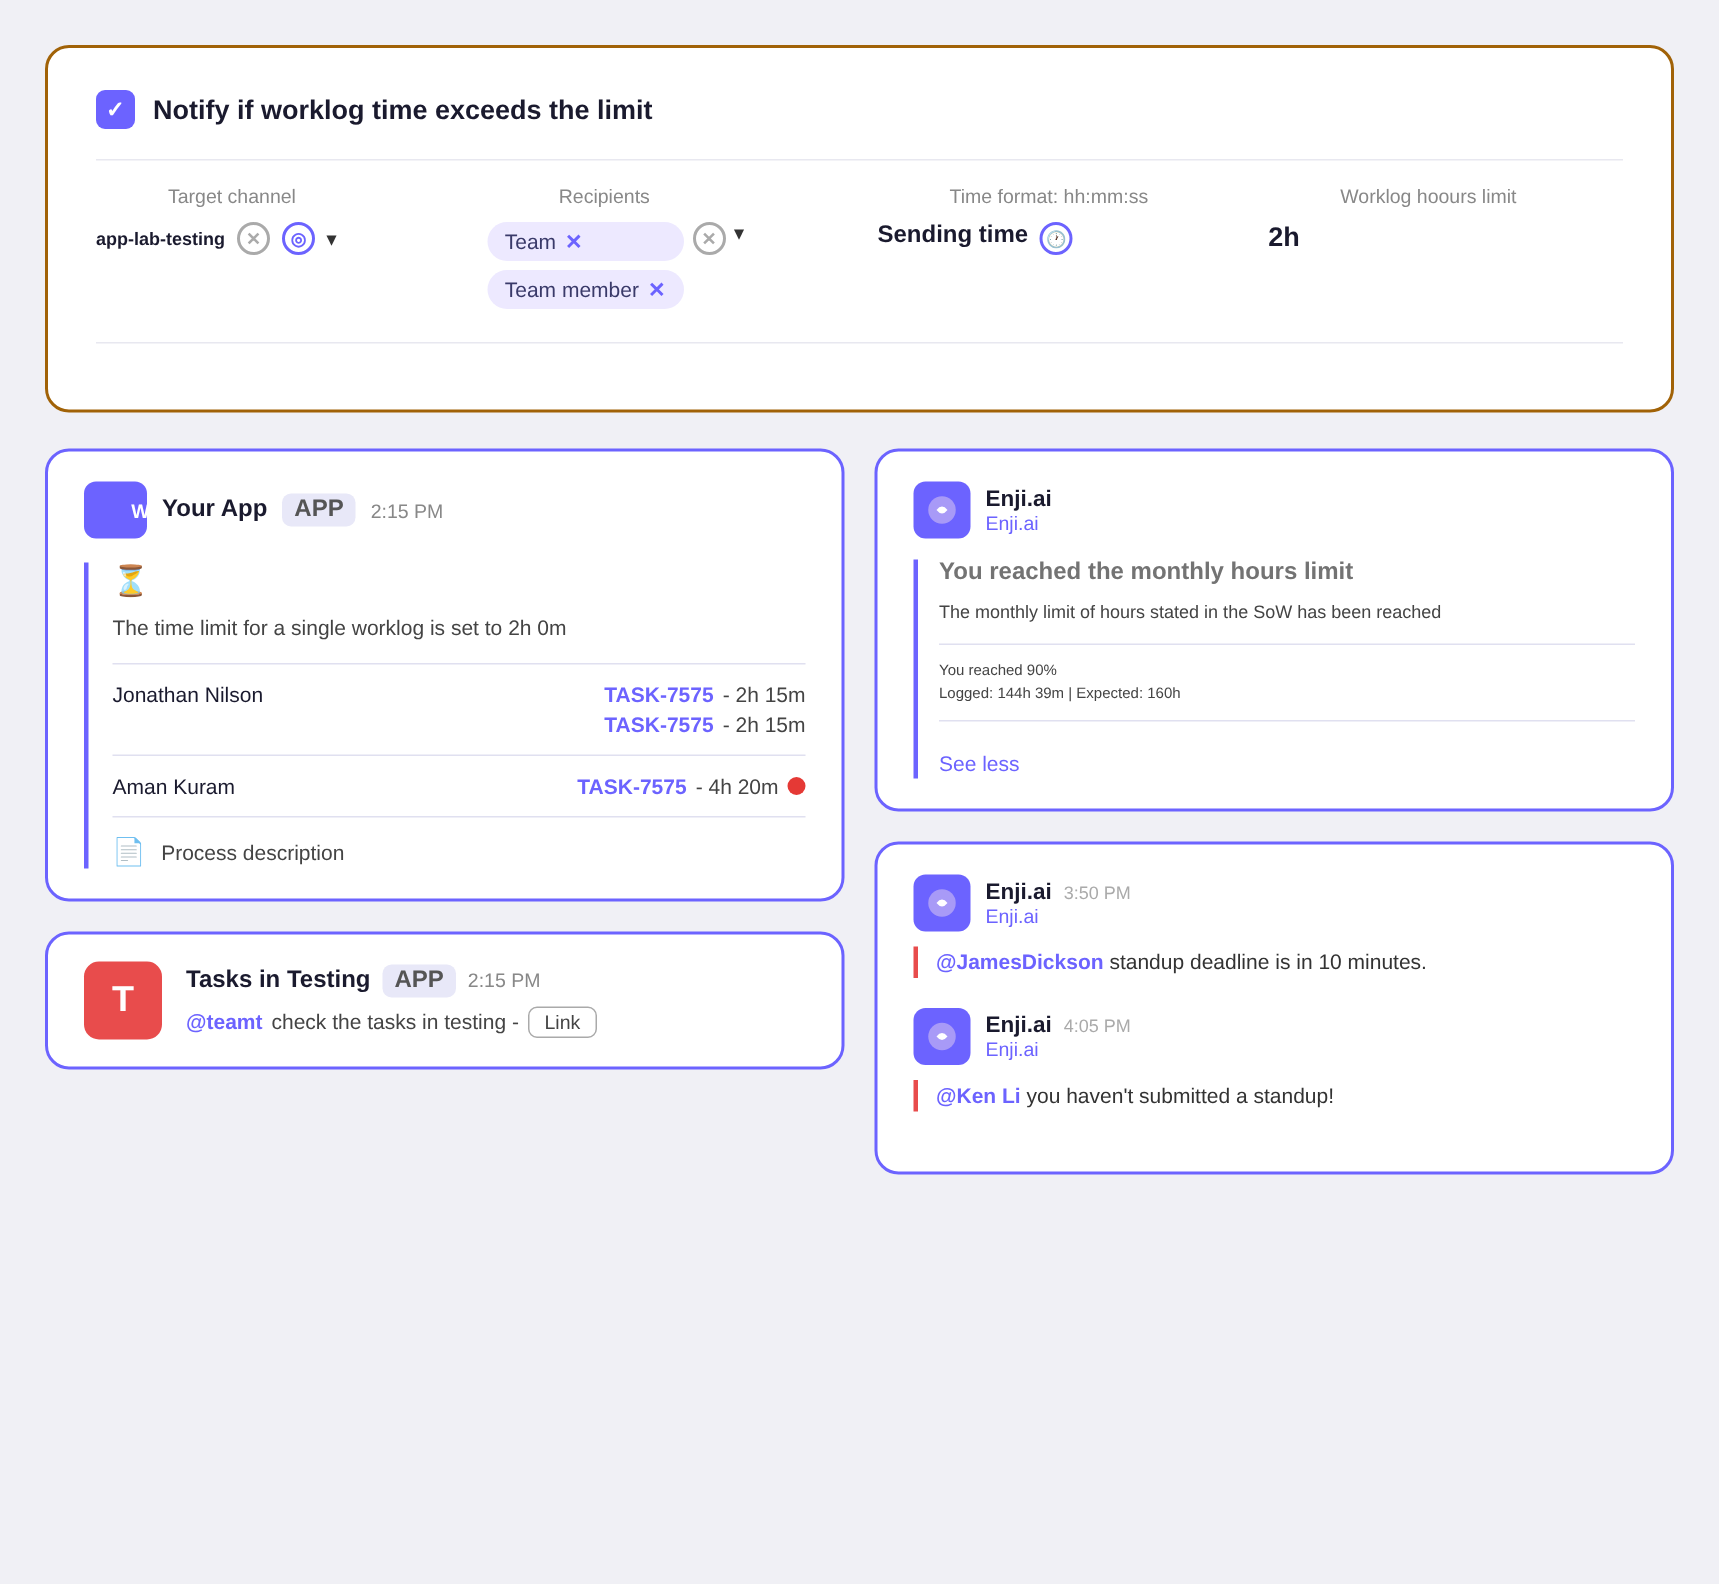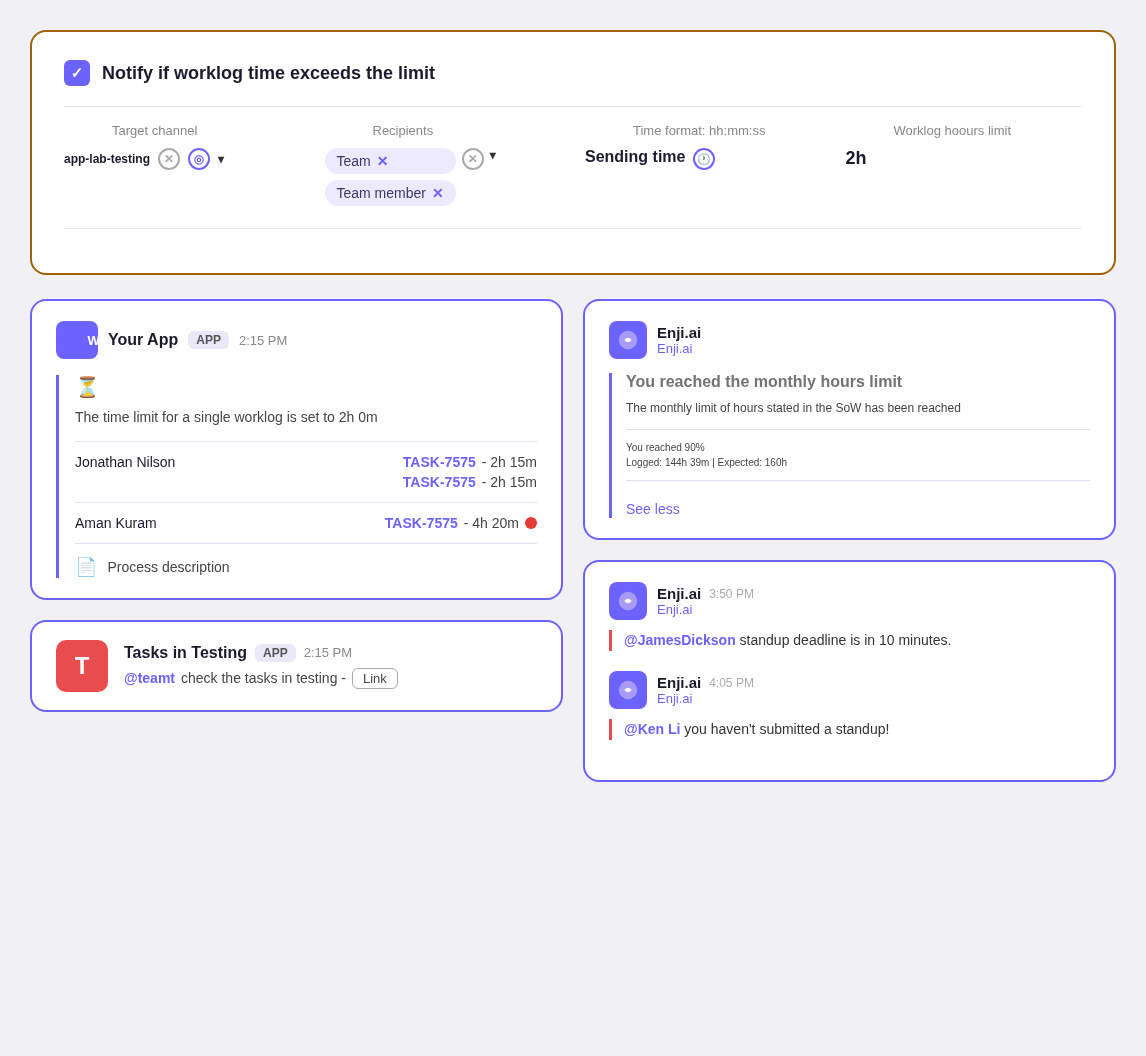--- a/index.html
+++ b/index.html
@@ -200,21 +200,21 @@
     }
     .app-name {
       font-size: 16px;
       font-weight: 700;
       color: #1a1a2e;
     }
     .app-badge {
       background: #e8e8f8;
       border-radius: 6px;
       padding: 2px 8px;
-      font-size: 12px;
+      font-size: 16px;
       color: #555;
       font-weight: 600;
     }
     .app-time {
       font-size: 13px;
       color: #888;
     }
     .message-box {
       border-left: 3px solid #6c63ff;
       padding-left: 16px;

